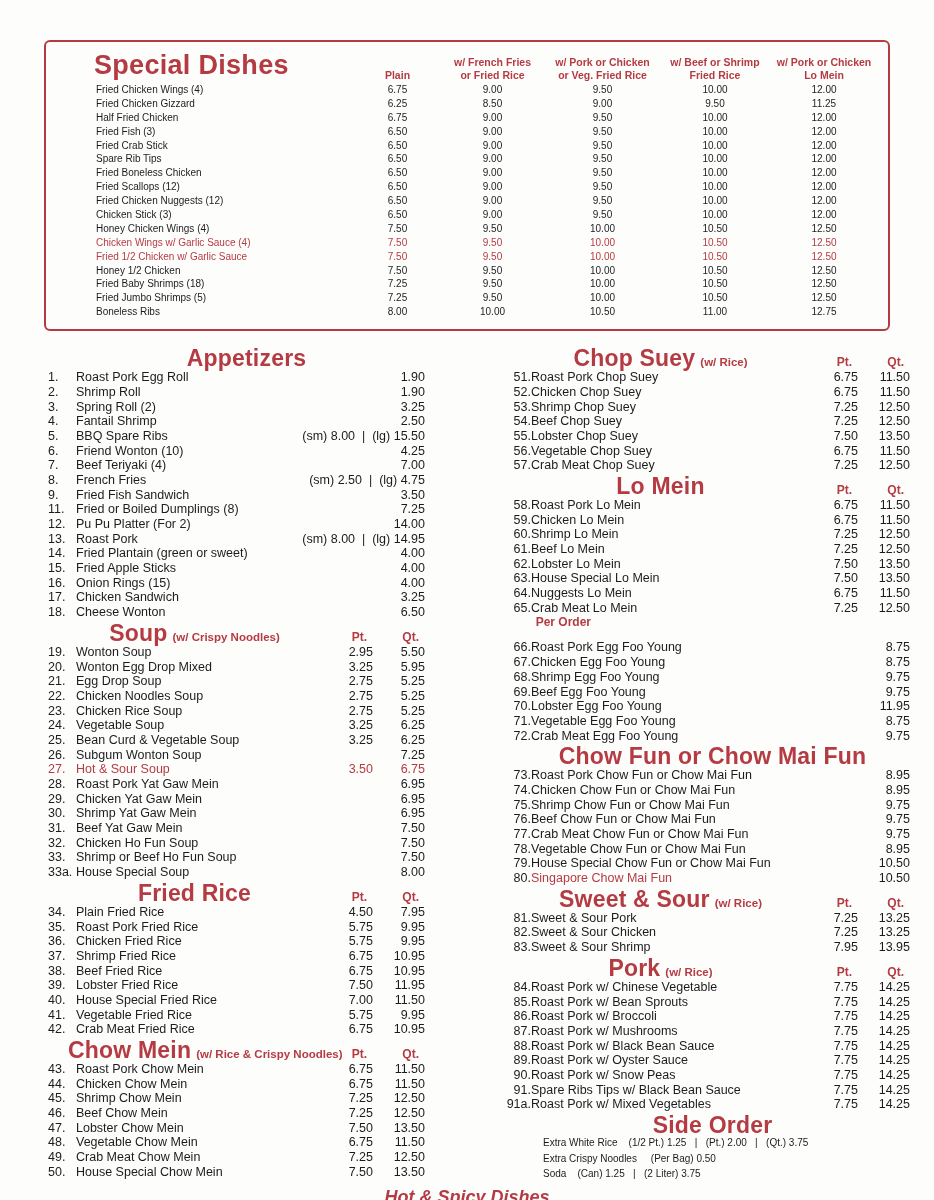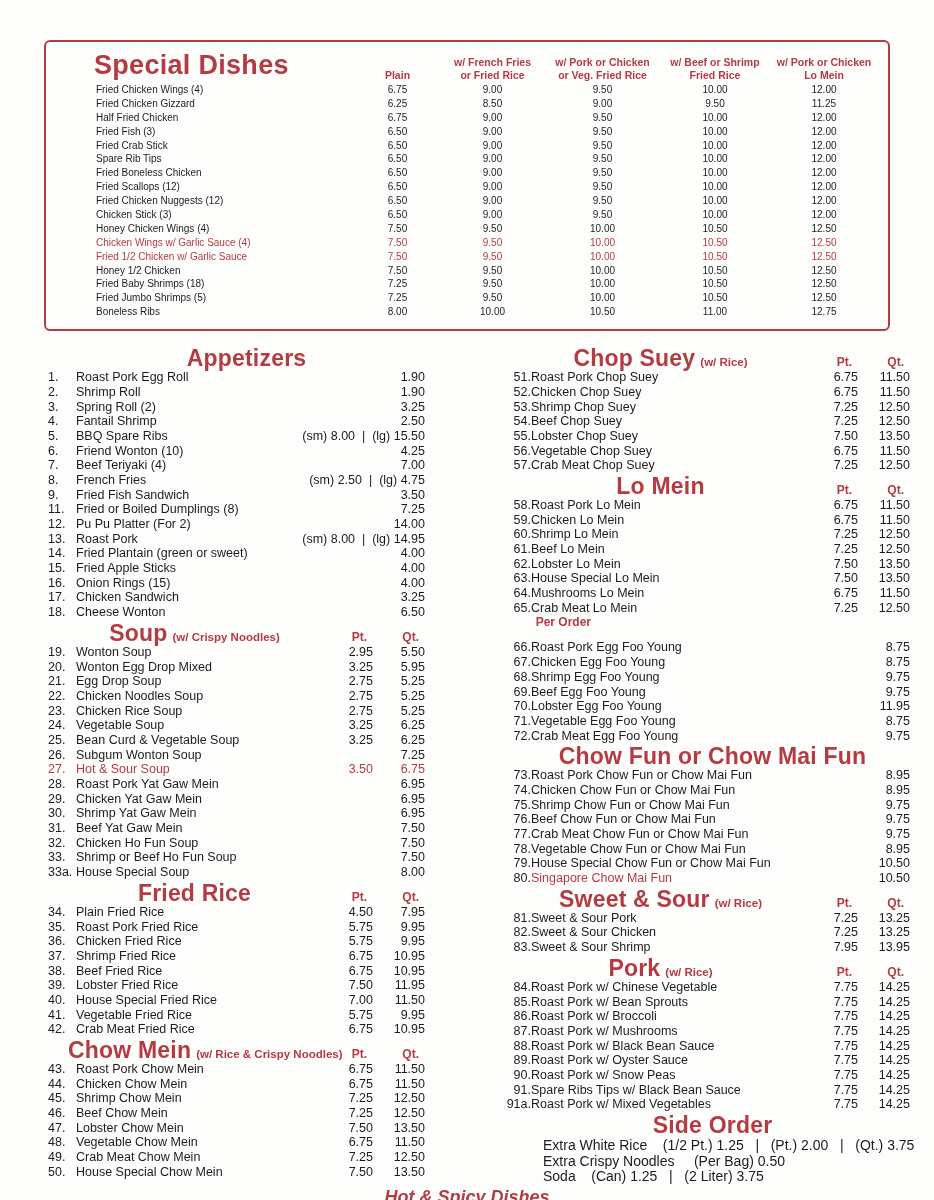--- a/index.html
+++ b/index.html
@@ -46,21 +46,21 @@
   .sec-sub{ font-size:11.5px; font-weight:bold; color:var(--accent); margin-left:5px; }
   .pc{ flex:0 0 52px; text-align:right; white-space:pre; }
   .pl{ font-size:12px; font-weight:bold; color:var(--accent); padding-right:6px; }
   .pl-wide{ flex:0 0 104px; padding-right:0; }
   .row{ display:flex; align-items:baseline; height:14.7px; font-size:12.5px; }
   .num{ flex:0 0 36px; padding-left:8px; }
   .col-right .num{ flex:0 0 44px; padding-left:12px;text-align:right; }
   .nm{ flex:1 1 auto; white-space:nowrap; overflow:hidden; min-width:0; }
   .pr{ white-space:pre; text-align:right; }
   .red{ color:var(--accent); }
-  .line{ font-size:14px; height:15.5px; padding-left:56px; white-space:pre; }
+  .line{ font-size:10px; height:15.5px; padding-left:56px; white-space:pre; }
   
   .footer{ text-align:center; margin-top:3px; }
   .f1{ font-size:18px; font-weight:bold; font-style:italic; color:var(--accent); }
   .f2{ font-size:11px; }
 </style>
 </head>
 <body>
 
 <div class="page">
 
@@ -617,21 +617,21 @@
             <span class="pc">13.50</span>
           </div>
           <div class="row">
             <span class="num">63.</span>
             <span class="nm">House Special Lo Mein</span>
             <span class="pc">7.50</span>
             <span class="pc">13.50</span>
           </div>
           <div class="row">
             <span class="num">64.</span>
-            <span class="nm">Mushrooms Lo Mein</span>
+            <span class="nm">Nuggests Lo Mein</span>
             <span class="pc">6.75</span>
             <span class="pc">11.50</span>
           </div>
           <div class="row">
             <span class="num">65.</span>
             <span class="nm">Crab Meat Lo Mein</span>
             <span class="pc">7.25</span>
             <span class="pc">12.50</span>
           </div>
         </div>

